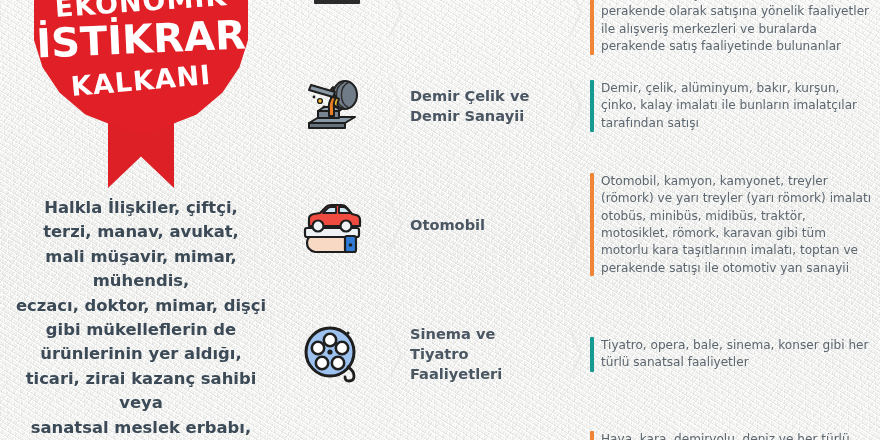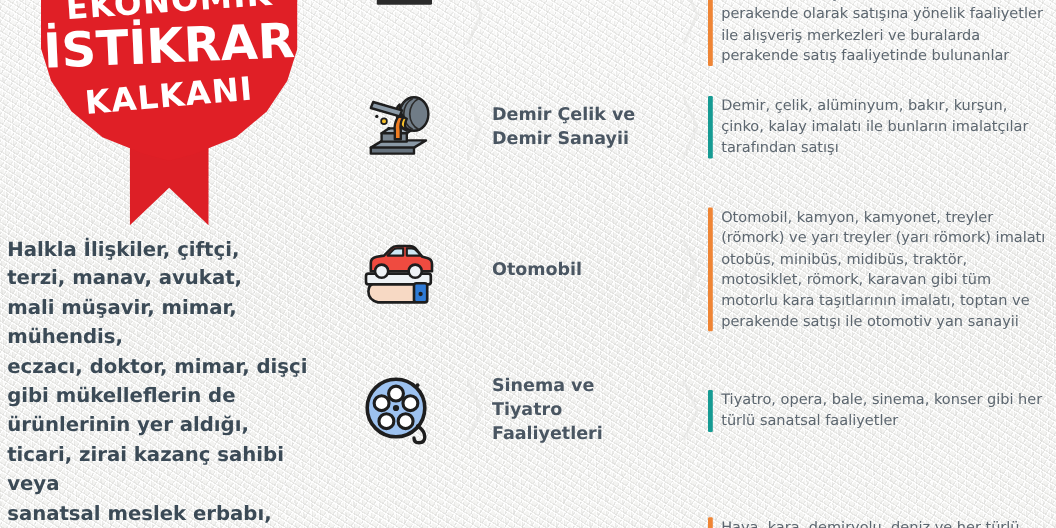--- a/index.html
+++ b/index.html
@@ -93,20 +93,21 @@
     letter-spacing: 1px;
     transform: rotate(-5deg);
   }
 
   
   .left-para {
     position: absolute;
     left: 6px;
     top: 196px;
     width: 270px;
+    text-align: center;
     color: #3b4a56;
     font-size: 16.4px;
     line-height: 24.4px;
     font-weight: 700;
     font-family: "DejaVu Sans", sans-serif;
   }
 
   
   .rows {
     position: absolute;
@@ -310,21 +311,21 @@
       <svg width="18" height="54" viewBox="0 0 18 54">
           <path d="M3 3 L14 27 L3 51" fill="none" stroke="#e4e4e2" stroke-width="2.4" stroke-linecap="round" stroke-linejoin="round"></path>
         </svg>
     </div>
     <div class="desc-cell">
       <div class="accent" style="background:#ef8535; height:103px;"></div>
       <div class="desc-txt">Otomobil, kamyon, kamyonet, treyler (römork) ve yarı treyler (yarı römork) imalatı otobüs, minibüs, midibüs, traktör, motosiklet, römork, karavan gibi tüm motorlu kara taşıtlarının imalatı, toptan ve perakende satışı ile otomotiv yan sanayii</div>
     </div>
   </div>
 
-  <div class="row" style="top:296px; height:92px;">
+  <div class="row" style="top:308px; height:92px;">
     <div class="icon-cell">
       <svg width="68" height="68" viewBox="0 0 68 68">
         <circle cx="32" cy="32" r="24" fill="#9dc2f0" stroke="#1e1e1e" stroke-width="3"></circle>
         <circle cx="32" cy="20" r="6.2" fill="#ffffff" stroke="#1e1e1e" stroke-width="2.6"></circle>
         <circle cx="20" cy="28" r="6.2" fill="#ffffff" stroke="#1e1e1e" stroke-width="2.6"></circle>
         <circle cx="44" cy="28" r="6.2" fill="#ffffff" stroke="#1e1e1e" stroke-width="2.6"></circle>
         <circle cx="24" cy="43" r="6.2" fill="#ffffff" stroke="#1e1e1e" stroke-width="2.6"></circle>
         <circle cx="40" cy="43" r="6.2" fill="#ffffff" stroke="#1e1e1e" stroke-width="2.6"></circle>
         <circle cx="32" cy="32" r="2.6" fill="#1e1e1e"></circle>
         <path d="M50 47 q6 4 6 9 q0 5 -5 5 q-4 0 -4 -4" fill="none" stroke="#1e1e1e" stroke-width="2.8" stroke-linecap="round"></path>

